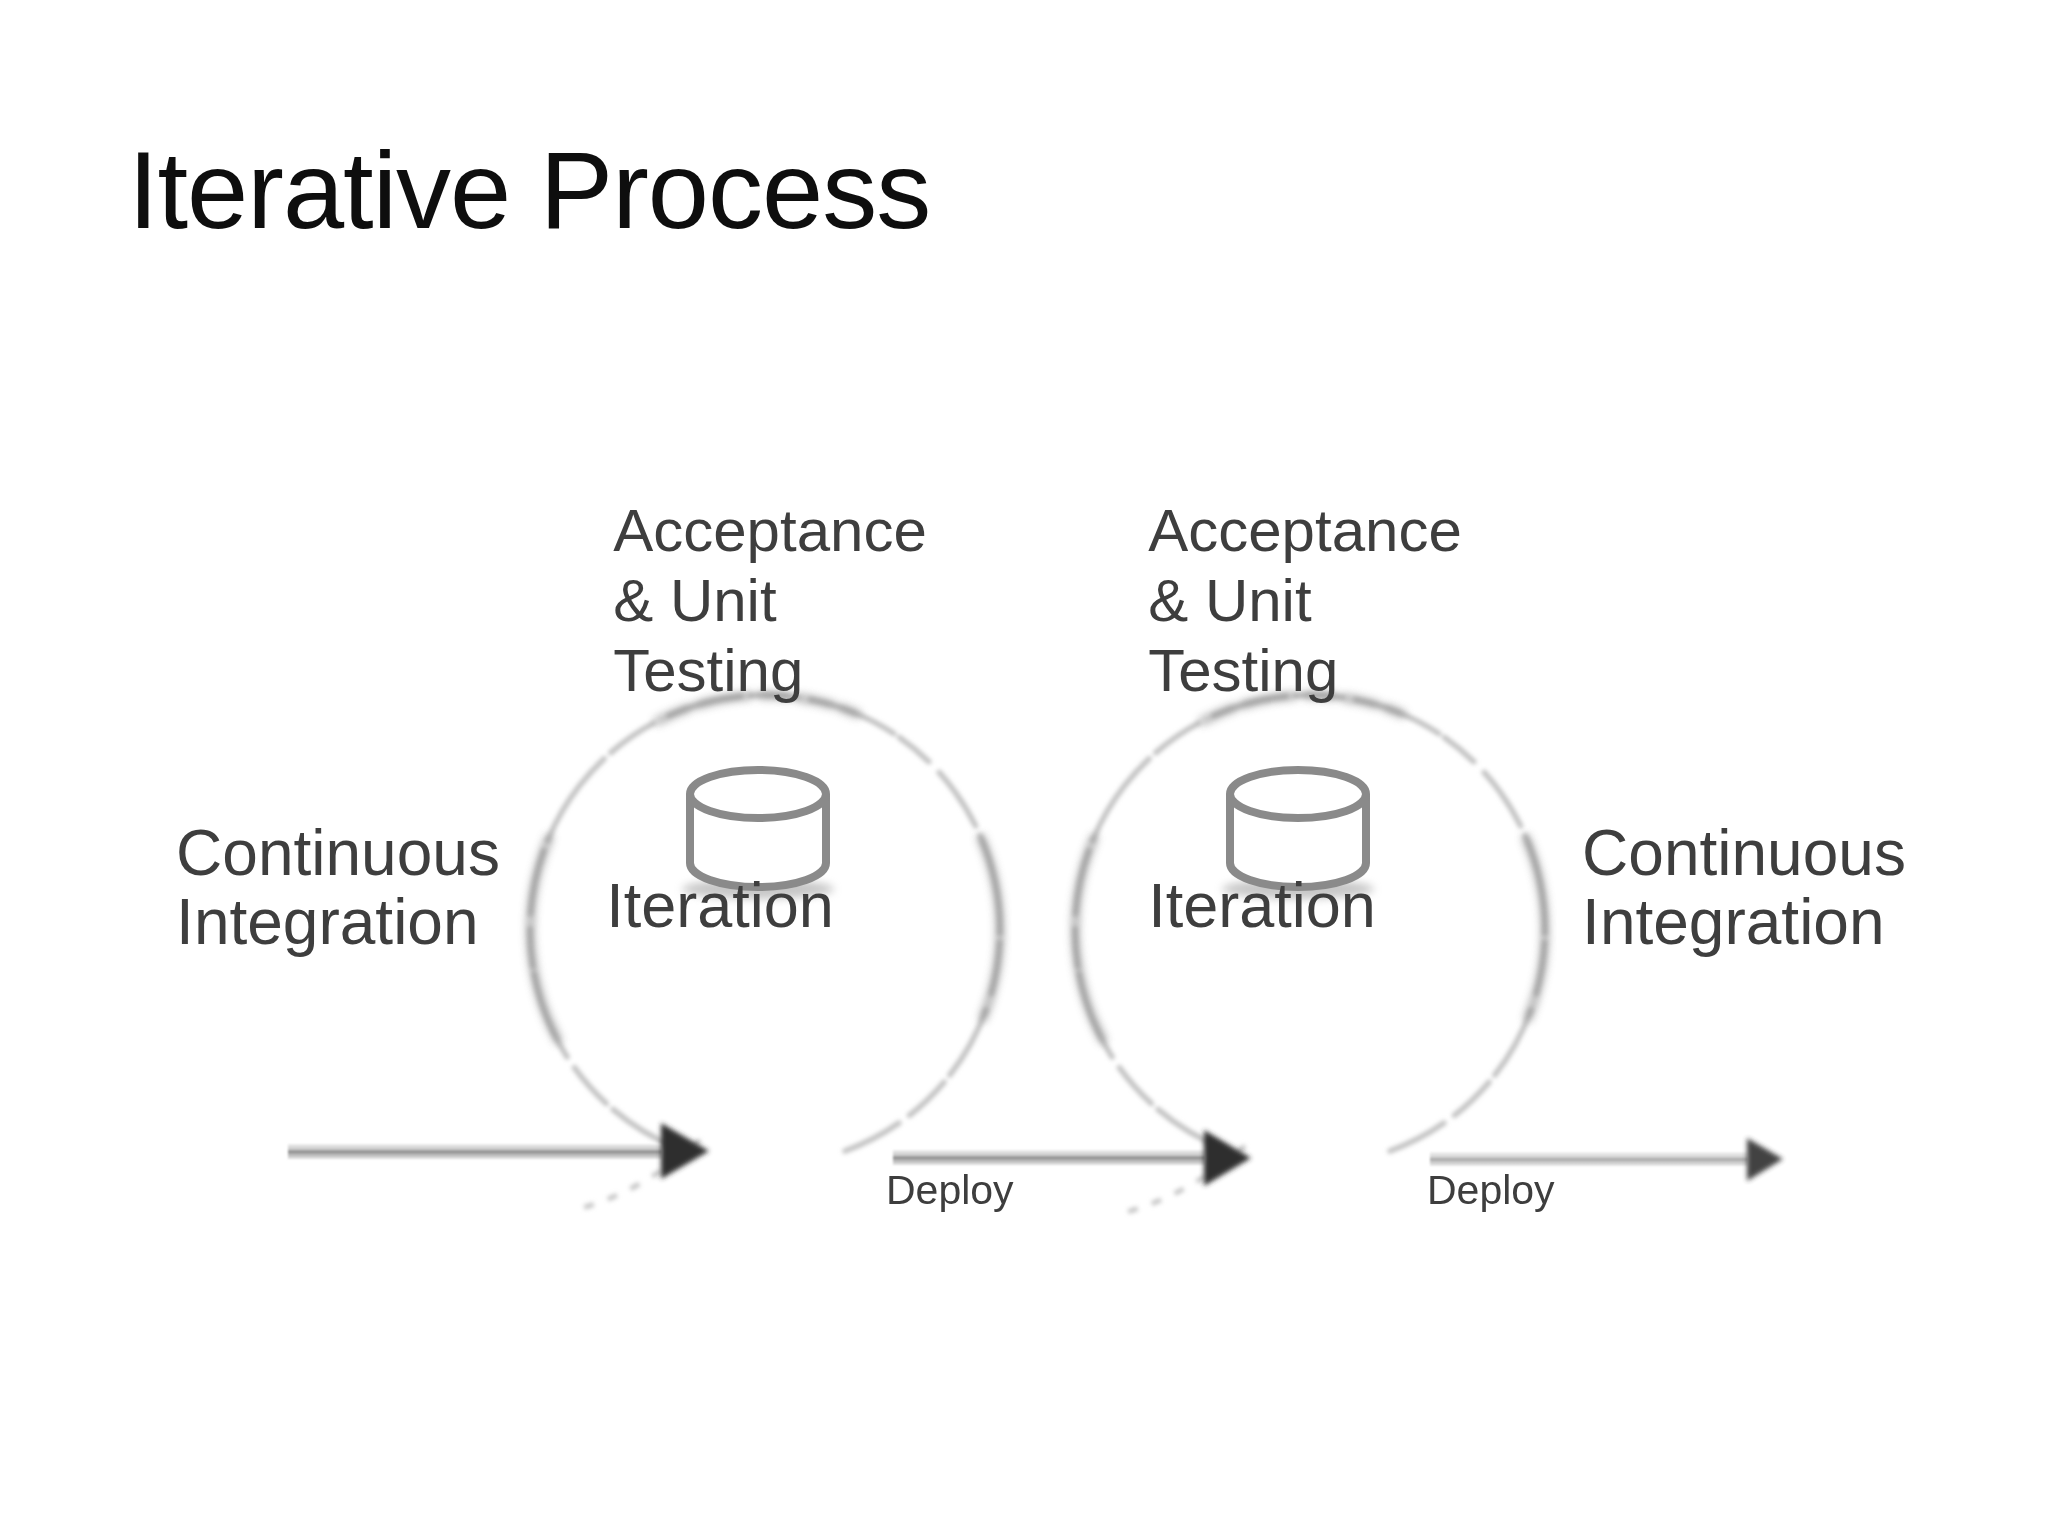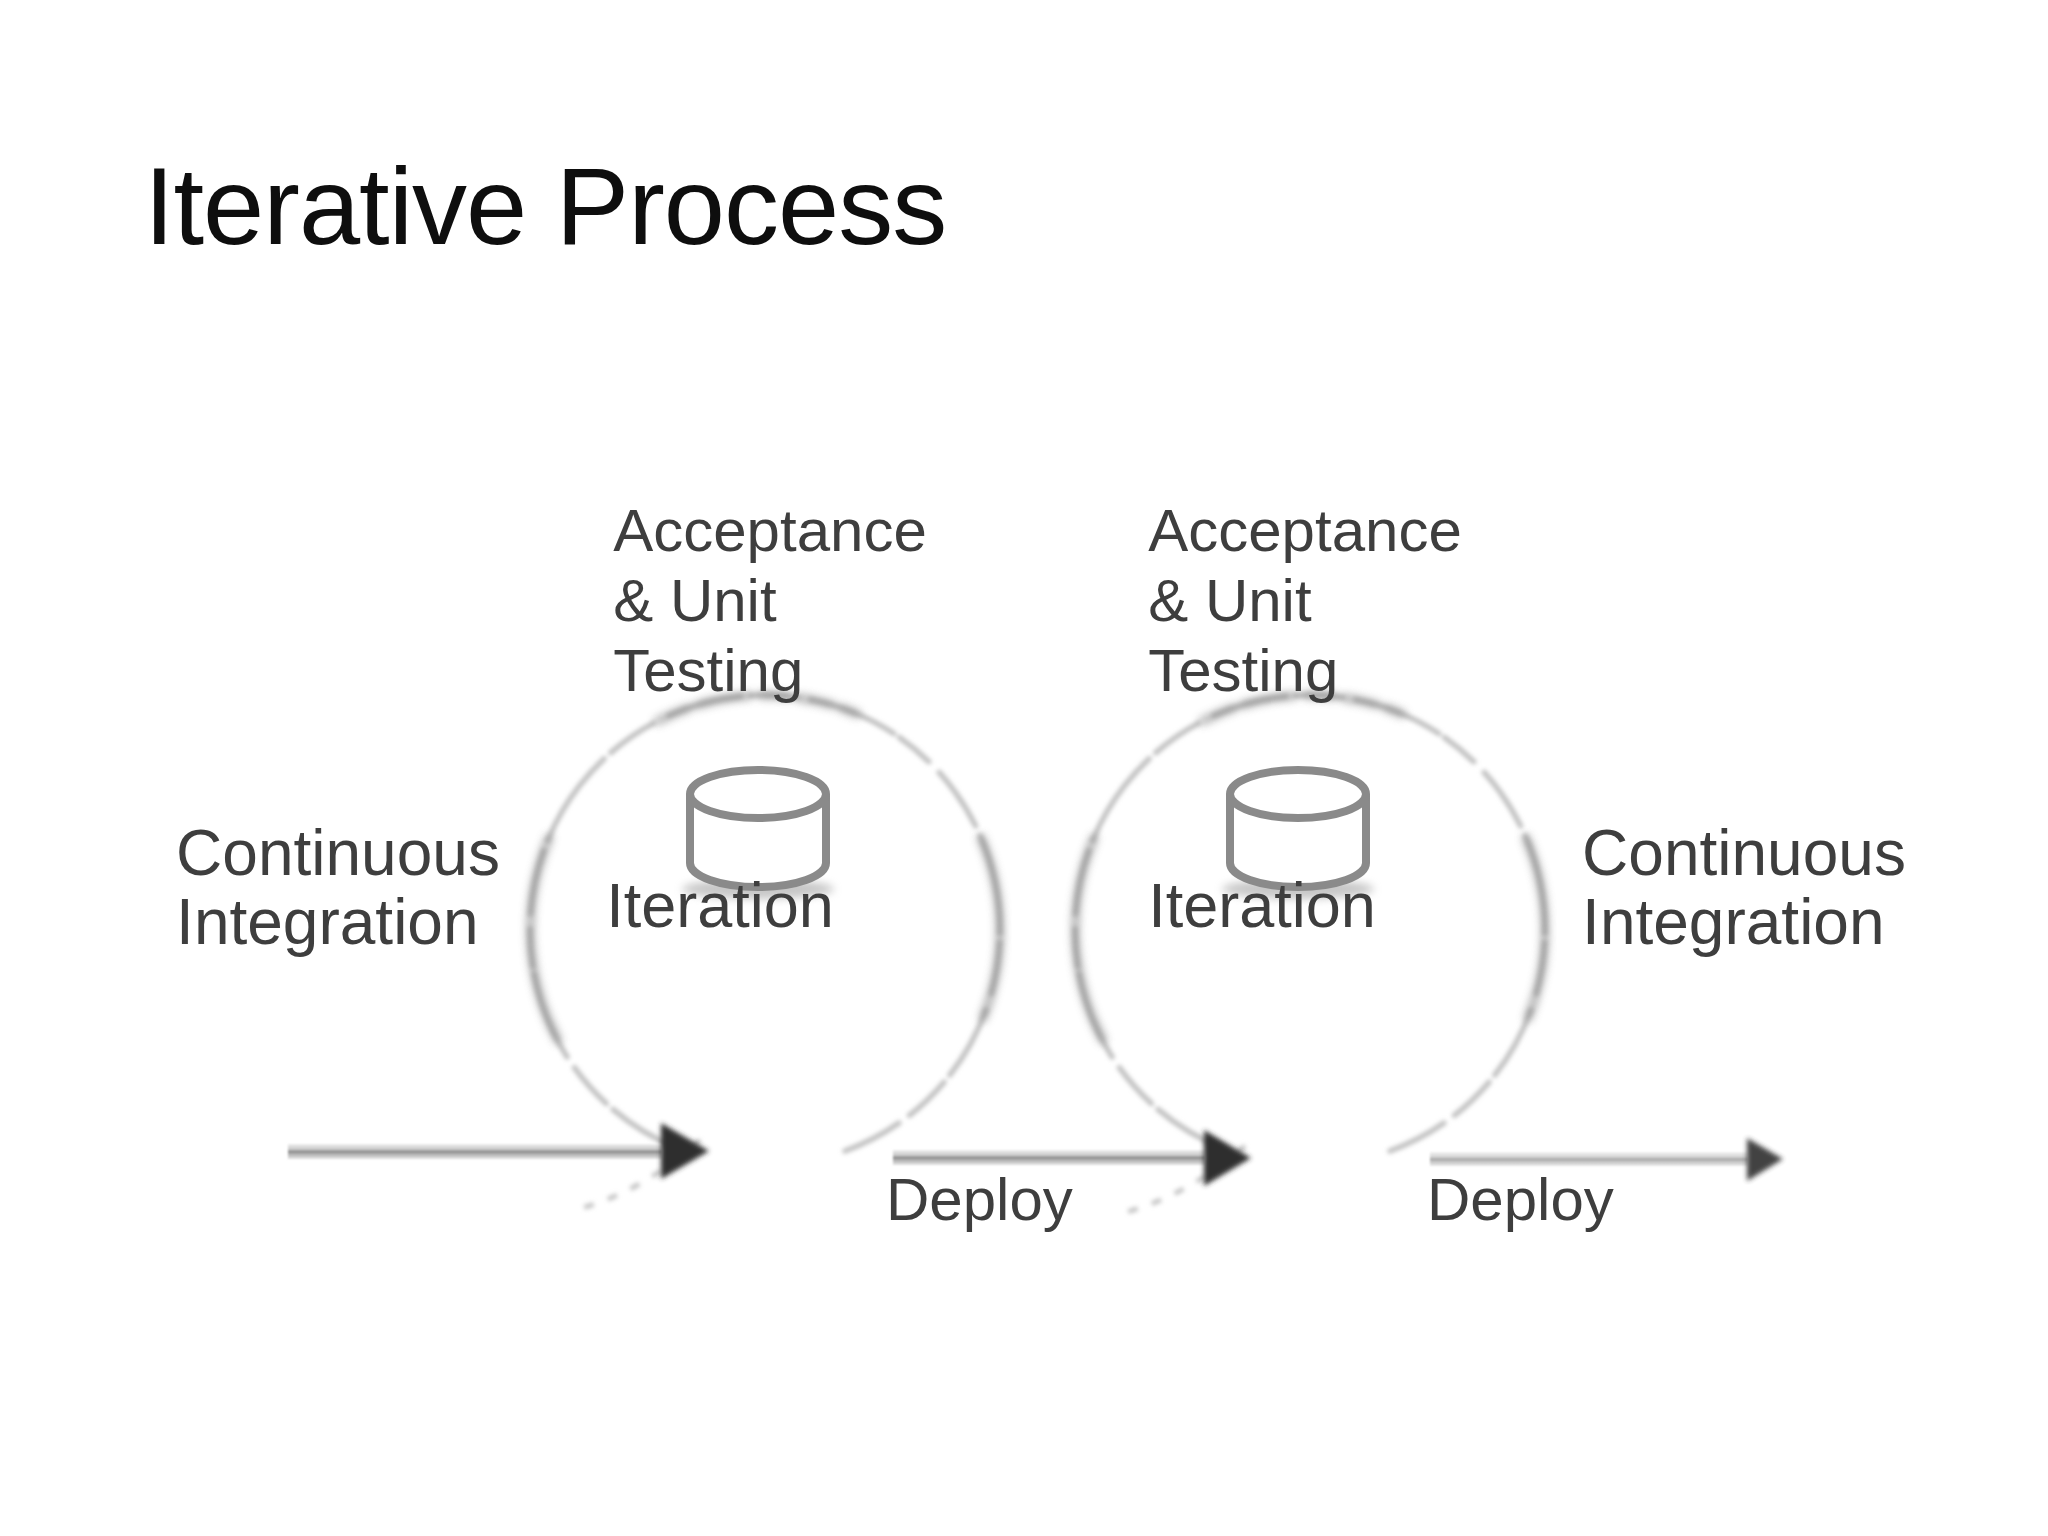--- a/index.html
+++ b/index.html
@@ -2,33 +2,33 @@
 <html style="--background: #ffffff; --title-text: #0e0e0e; --label-text: #3e3e3e; --loop-arc: #c2c2c2; --loop-arc-dark: #8d8d8d; --cylinder-stroke: #8a8a8a; --arrow-head: #2d2d2d;"><head>
 <meta charset="utf-8">
 <style>
   html,body{margin:0;padding:0;background:#fff;}
   .slide{
     position:relative;width:2048px;height:1536px;overflow:hidden;
     background:var(--background,#fff);
     font-family:"Liberation Sans","DejaVu Sans",sans-serif;
   }
   .title{
-    position:absolute;left:128px;top:124px;margin:16px;
+    position:absolute;left:128px;top:124px;margin:0;
     font-size:110px;line-height:1.2;font-weight:400;letter-spacing:-1px;
     color:var(--title-text,#0e0e0e);filter:blur(.5px);white-space:nowrap;
   }
   .art{position:absolute;left:0;top:0;width:2048px;height:1536px;}
   .label{
     position:absolute;color:var(--label-text,#3e3e3e);text-align:left;
     transform:translateX(-50%);filter:blur(.6px);white-space:nowrap;
   }
   .testing{top:496px;font-size:60px;line-height:70px;}
   .ci{top:819px;font-size:64px;line-height:69px;}
   .iteration{top:874px;font-size:63px;line-height:1;}
-  .deploy{top:1170px;font-size:60px;line-height:1;transform:none;text-align:left;}
+  .deploy{top:1170px;font-size:41px;line-height:1;transform:none;text-align:left;}
   
   .arc-base{fill:none;stroke:var(--loop-arc,#c2c2c2);stroke-width:5.5;stroke-linecap:round;}
   .arc-dark{fill:none;stroke:var(--loop-arc-dark,#8d8d8d);stroke-width:7.5;opacity:.75;stroke-linecap:round;}
   .arc-tail{fill:none;stroke:#c7c7c7;stroke-width:5;}
   .cyl-shadow{fill:#8f8f8f;opacity:.5;}
   .cyl-body{fill:#ffffff;stroke:var(--cylinder-stroke,#8a8a8a);stroke-width:8;}
   .pipe{fill:url(#pipeGrad);}
   .pipe-light{opacity:.78;}
   .pipe-echo{stroke:#dcdcdc;stroke-width:5;fill:none;}
   .head{fill:var(--arrow-head,#2d2d2d);}

